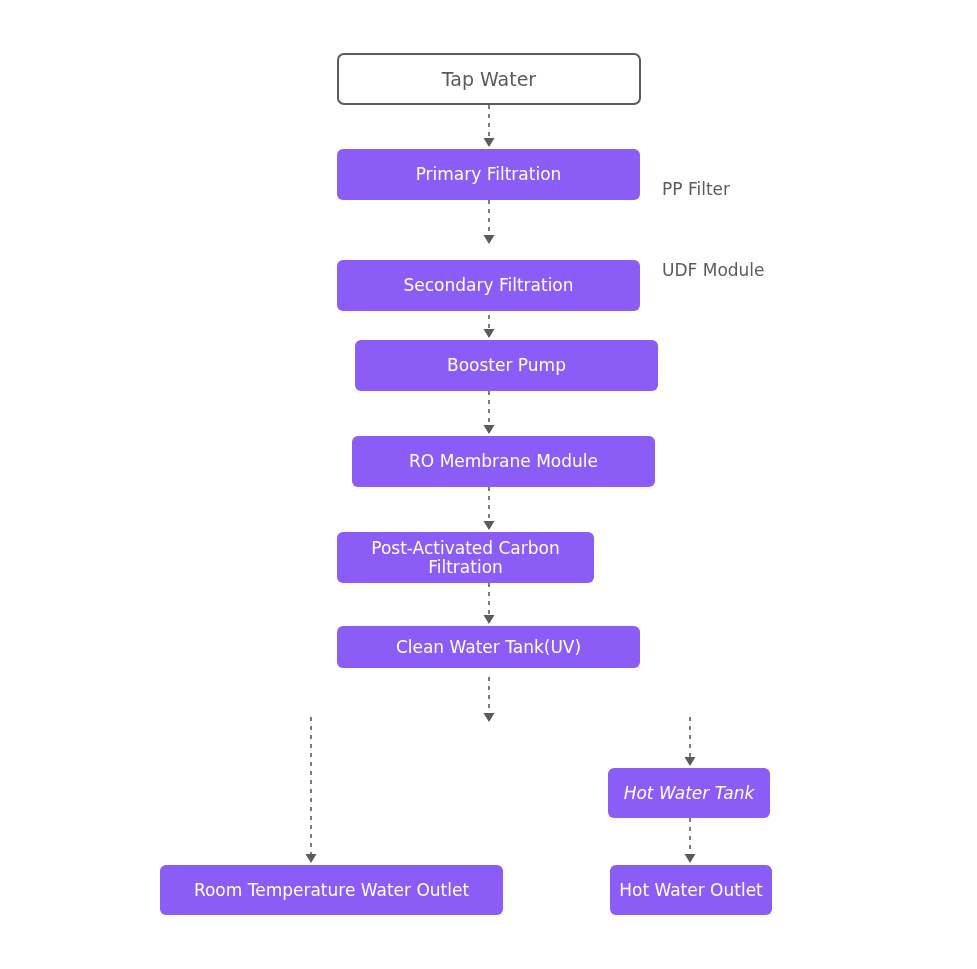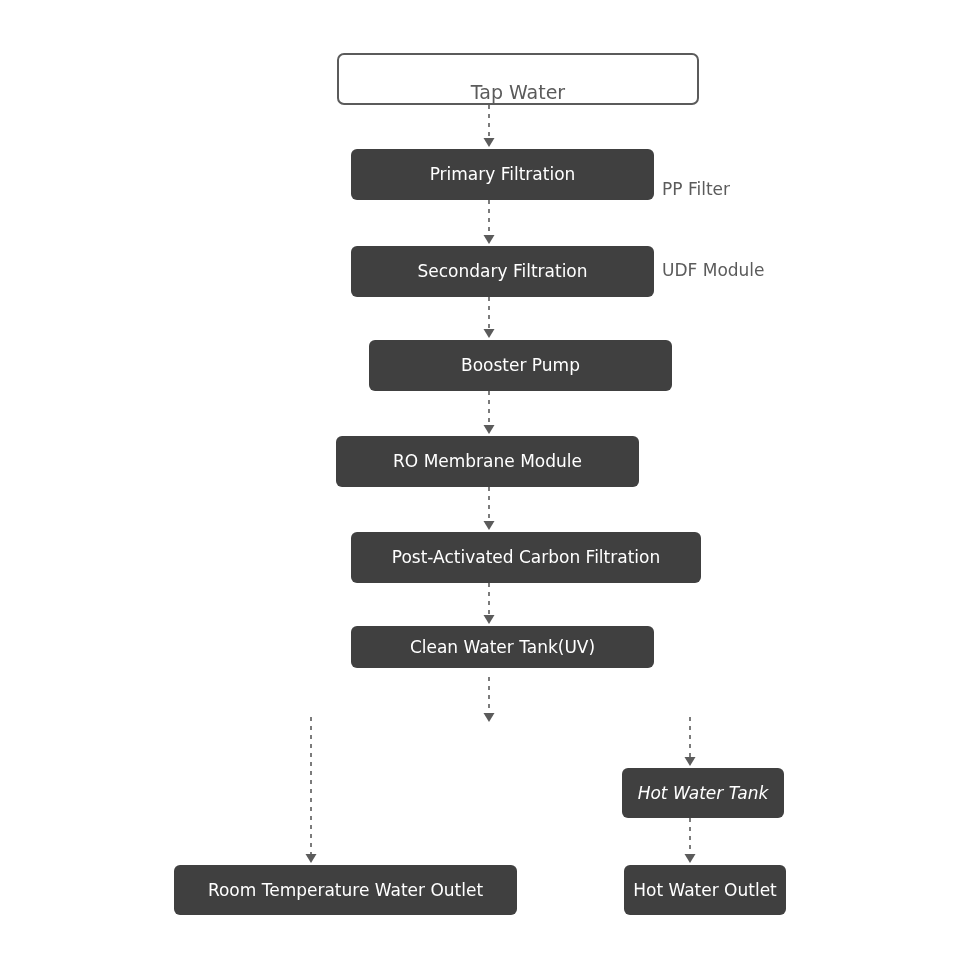--- a/index.html
+++ b/index.html
@@ -22,25 +22,24 @@
     position: absolute;
     box-sizing: border-box;
     display: flex;
     align-items: center;
     justify-content: center;
     text-align: center;
     border-radius: 6px;
     line-height: 1.1;
   }
   .node.process {
-    background: #404040;
+    background: #8b5cf6;
     color: #ffffff;
     font-size: 17px;
     border: none;
-    margin-left: 14px;
   }
   .node.source {
     background: #ffffff;
     color: #5b5b5b;
     font-size: 19px;
     border: 2px solid #5b5b5b;
     border-radius: 7px;
   }
   .side-label {
     position: absolute;
@@ -98,36 +97,36 @@
       <g>
         <line x1="690" y1="717" x2="690" y2="758" stroke="#5b5b5b" stroke-width="1.6" stroke-dasharray="4,5"></line>
         <path d="M684.5,757 L695.5,757 L690,766 Z" fill="#5b5b5b"></path>
       </g>
       <g>
         <line x1="690" y1="818" x2="690" y2="855" stroke="#5b5b5b" stroke-width="1.6" stroke-dasharray="4,5"></line>
         <path d="M684.5,854 L695.5,854 L690,863 Z" fill="#5b5b5b"></path>
       </g>
     </svg>
   <div id="nodes-layer">
-      <div class="node source" style="left: 337px; top: 53px; width: 362px; height: 52px; align-items: flex-end;">
+      <div class="node source" style="left: 337px; top: 53px; width: 304px; height: 52px;">
         <span>Tap Water</span>
       </div>
       <div class="node process" style="left: 337px; top: 149px; width: 303px; height: 51px;">
         <span>Primary Filtration</span>
       </div>
-      <div class="node process" style="left: 337px; top: 246px; width: 303px; height: 51px;">
+      <div class="node process" style="left: 337px; top: 260px; width: 303px; height: 51px;">
         <span>Secondary Filtration</span>
       </div>
       <div class="node process" style="left: 355px; top: 340px; width: 303px; height: 51px;">
         <span>Booster Pump</span>
       </div>
-      <div class="node process" style="left: 322px; top: 436px; width: 303px; height: 51px;">
+      <div class="node process" style="left: 352px; top: 436px; width: 303px; height: 51px;">
         <span>RO Membrane Module</span>
       </div>
-      <div class="node process" style="left: 337px; top: 532px; width: 350px; height: 51px;">
+      <div class="node process" style="left: 337px; top: 532px; width: 257px; height: 51px;">
         <span>Post-Activated Carbon Filtration</span>
       </div>
       <div class="node process" style="left: 337px; top: 626px; width: 303px; height: 42px;">
         <span>Clean Water Tank(UV)</span>
       </div>
       <div class="node process" style="left: 608px; top: 768px; width: 162px; height: 50px; font-style: italic;">
         <span>Hot Water Tank</span>
       </div>
       <div class="node process" style="left: 160px; top: 865px; width: 343px; height: 50px;">
         <span>Room Temperature Water Outlet</span>

